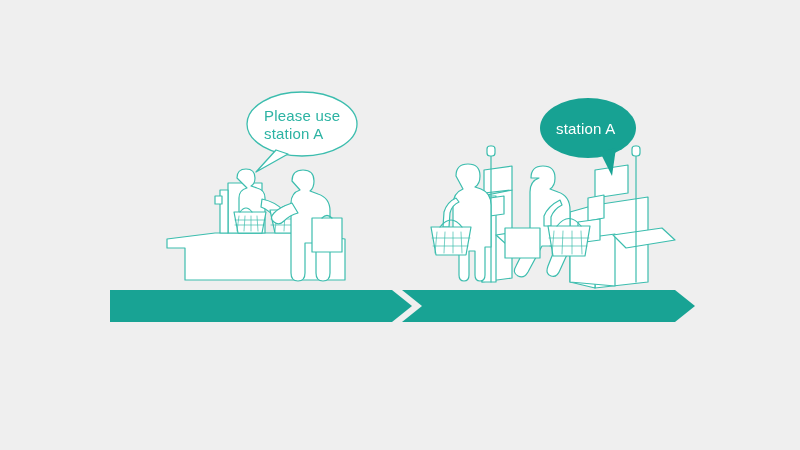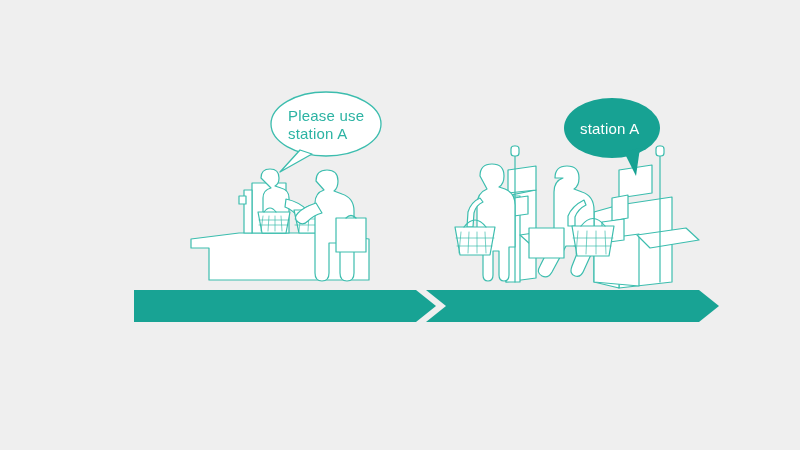--- a/index.html
+++ b/index.html
@@ -3,21 +3,21 @@
 <meta charset="utf-8">
 <style>
   html,body{margin:0;padding:0;}
   body{
     width:800px;height:450px;
     background:#efefef;
     font-family:"Liberation Sans", sans-serif;
     overflow:hidden;
     position:relative;
   }
-  #stage{position:absolute;inset:0;margin-left:24px;}
+  #stage{position:absolute;inset:0;}
   svg.scene{position:absolute;top:0;left:0;width:800px;height:450px;}
   .bubble-text{
     font-family:"Liberation Sans", sans-serif;
     font-size:15px;
     letter-spacing:0.2px;
   }
   .bubble-text.teal{fill:#2cb3a3;}
   .bubble-text.white{fill:#ffffff;}
 </style>
 </head>

